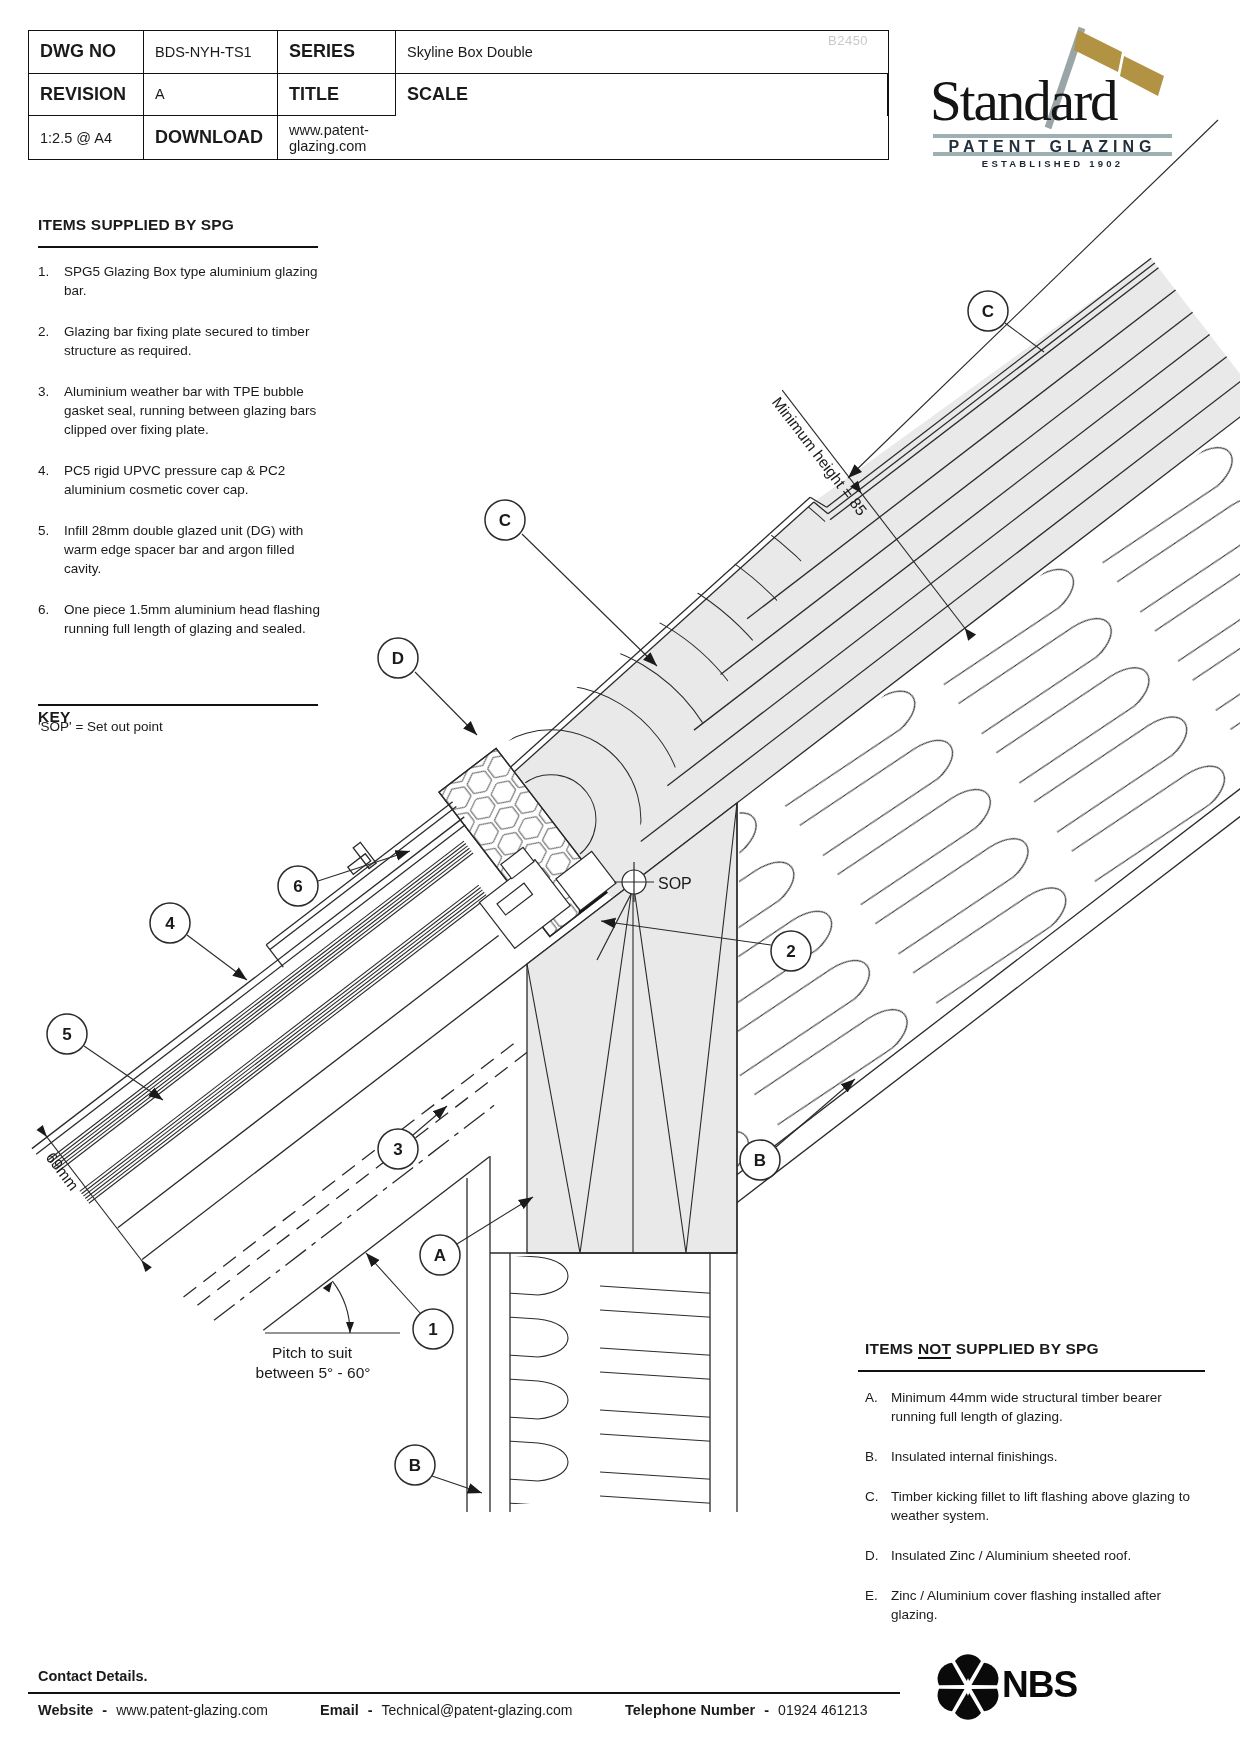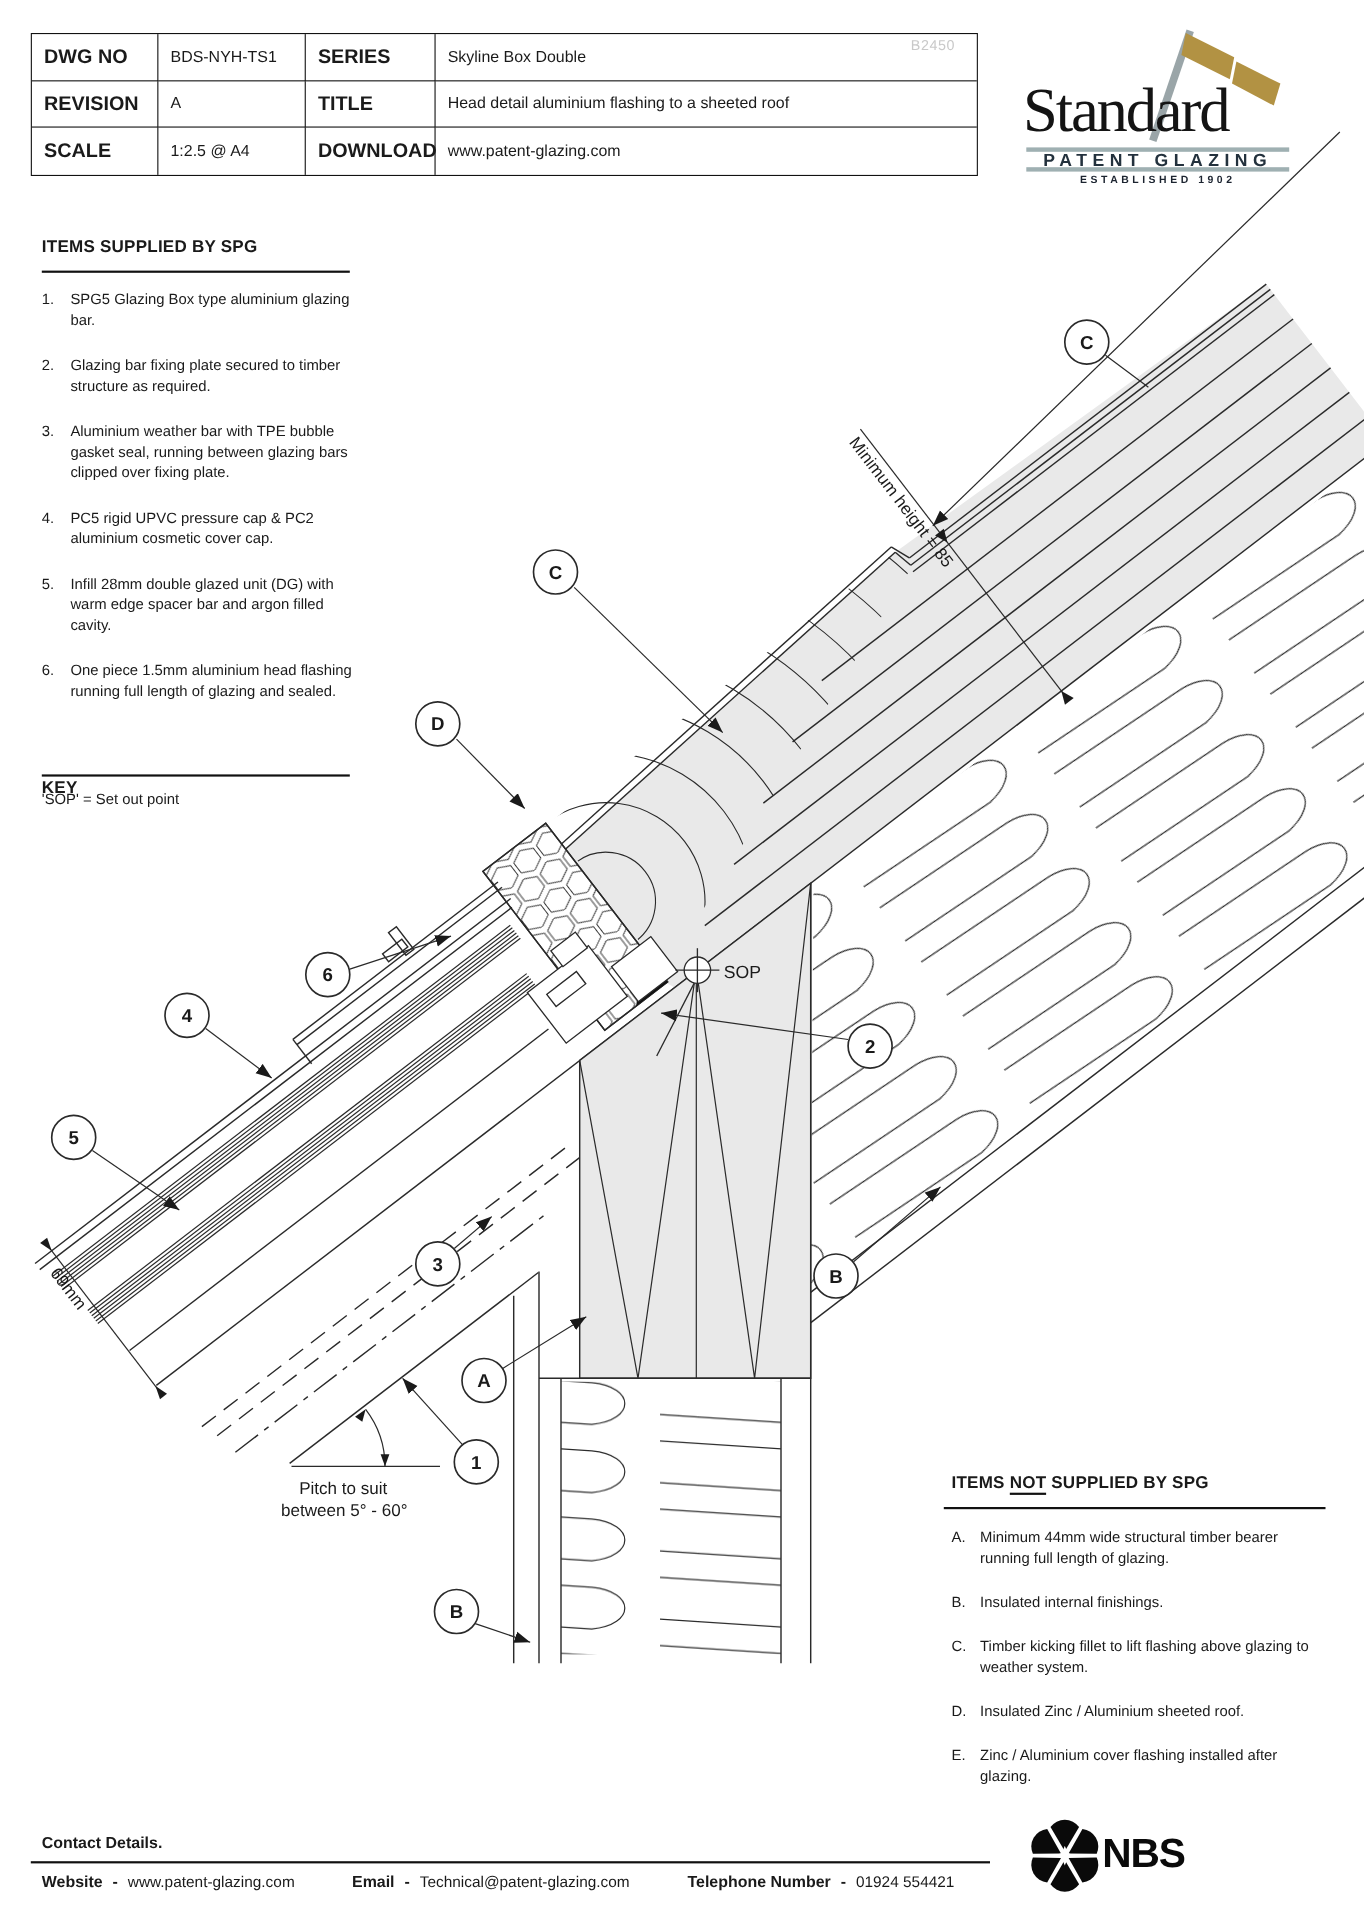--- a/index.html
+++ b/index.html
@@ -298,21 +298,20 @@
 
   <div id="titleblock" class="abs">
     <div class="cell lbl">DWG NO</div>
     <div class="cell">BDS-NYH-TS1</div>
     <div class="cell lbl">SERIES</div>
     <div class="cell last">Skyline Box Double</div>
 
     <div class="cell lbl">REVISION</div>
     <div class="cell">A</div>
     <div class="cell lbl">TITLE</div>
-    <div class="cell last">Head detail aluminium flashing to a sheeted roof</div>
 
     <div class="cell lbl bottom">SCALE</div>
     <div class="cell bottom">1:2.5 @ A4</div>
     <div class="cell lbl bottom">DOWNLOAD</div>
     <div class="cell last bottom">www.patent-glazing.com</div>
   </div>
   <div id="watermark" class="abs">B2450</div>
 
   <div class="abs" style="left:930px;top:20px;width:250px;height:160px;">
     <svg class="abs" style="left:100px;top:0px" width="150" height="120" viewBox="0 0 150 120">
@@ -389,21 +388,21 @@
 
   <div id="contact-heading" class="abs">Contact Details.</div>
   <div id="footer-rule" class="abs"></div>
   <div class="abs fpair" style="left:38px;">
     <b>Website</b><b class="dash">-</b><span>www.patent-glazing.com</span>
   </div>
   <div class="abs fpair" style="left:320px;">
     <b>Email</b><b class="dash">-</b><span>Technical@patent-glazing.com</span>
   </div>
   <div class="abs fpair" style="left:625px;">
-    <b>Telephone Number</b><b class="dash">-</b><span>01924 554421</span>
+    <b>Telephone Number</b><b class="dash">-</b><span>01924 461213</span>
   </div>
 
   <svg class="abs" style="left:936px;top:1652px" width="64" height="70" viewBox="0 0 64 70">
     <g transform="translate(32,35)" fill="#0a0a0a">
       <g>
           <path d="M0,-4 L-13,-26 A16,16 0 0 1 13,-26 Z"></path>
         </g>
       <g transform="rotate(60)">
           <path d="M0,-4 L-13,-26 A16,16 0 0 1 13,-26 Z"></path>
         </g>

